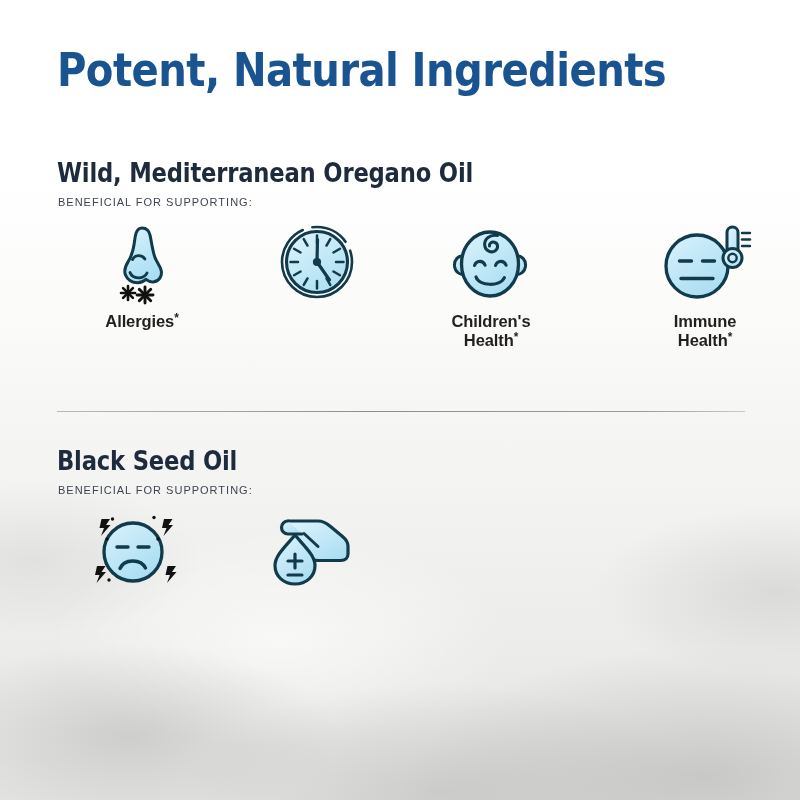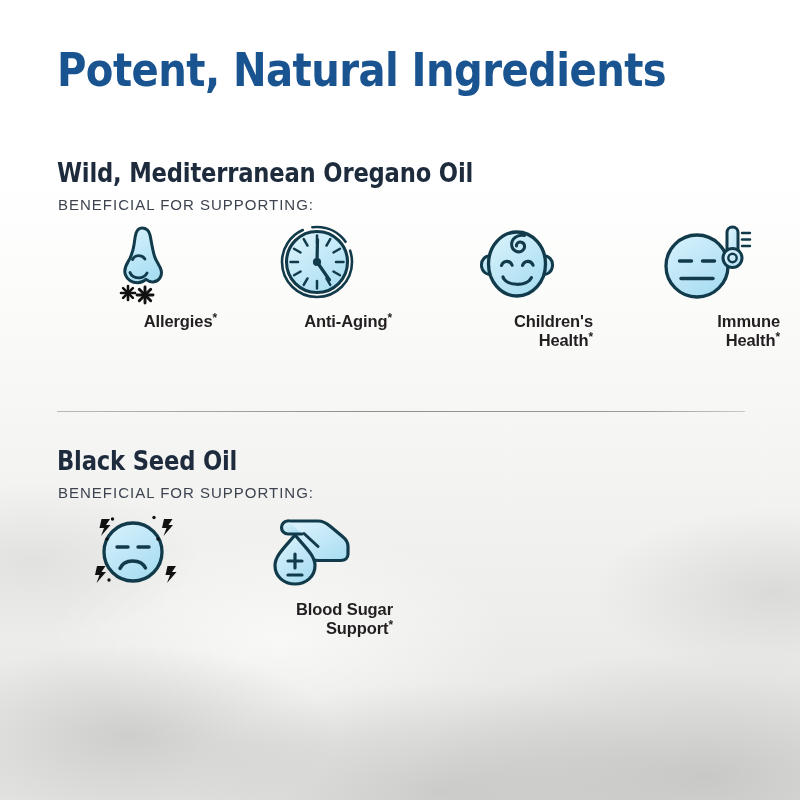--- a/index.html
+++ b/index.html
@@ -75,21 +75,21 @@
     font-family: "DejaVu Sans Condensed", "Liberation Sans Narrow", "Liberation Sans", sans-serif;
     transform: scaleX(0.97);
     transform-origin: left center;
     white-space: nowrap;
   }
   .section-subheading {
     position: absolute;
     left: 58px;
     top: 37px;
     margin: 0;
-    font-size: 15px;
+    font-size: 11px;
     line-height: 1;
     font-weight: 400;
     letter-spacing: 1.0px;
     color: #3d4450;
     white-space: nowrap;
   }
 
   #divider {
     position: absolute;
     left: 57px;
@@ -104,21 +104,21 @@
     position: absolute;
     top: 62px;
     left: 0;
     width: 800px;
     height: 140px;
   }
   .benefit {
     position: absolute;
     top: 0;
     width: 150px;
-    text-align: right;
+    text-align: center;
   }
   .benefit-icon {
     position: relative;
     height: 82px;
     width: 150px;
     display: block;
   }
   .benefit-icon svg { display: block; margin: 0 auto; overflow: visible; }
   .benefit-label {
     display: block;
@@ -132,21 +132,21 @@
   }
   .benefit-label sup {
     font-size: 0.72em;
     vertical-align: 0.42em;
     line-height: 0;
   }
 
   
   #benefit-allergies     { left: 67px; }
   #benefit-anti-aging    { left: 242px; }
-  #benefit-childrens     { left: 443px; }
+  #benefit-childrens     { left: 416px; }
   #benefit-immune        { left: 630px; }
 
   
   #benefit-stress        { left: 58px; }
   #benefit-blood-sugar   { left: 243px; }
 </style>
 </head>
 <body>
 
 <div id="page">
@@ -231,21 +231,20 @@
               <line x1="52.5" y1="56.45" x2="56.25" y2="62.95"></line>
               <line x1="20.05" y1="26.75" x2="26.55" y2="30.5"></line>
               <line x1="59.45" y1="49.5" x2="65.95" y2="53.25"></line>
             </g>
 
             <line x1="43" y1="40" x2="43.5" y2="17.5" stroke="#113a4a" stroke-width="3.2" stroke-linecap="round"></line>
             <line x1="43" y1="40" x2="55.5" y2="58" stroke="#113a4a" stroke-width="3.2" stroke-linecap="round"></line>
             <circle cx="43" cy="40" r="4.1" fill="#113a4a"></circle>
           </svg>
         </span>
-        <span class="benefit-label"><span>Anti-Aging</span><sup>*</sup></span>
       </div>
 
       <div class="benefit" id="benefit-childrens">
         <span class="benefit-icon">
           <svg width="92" height="82" viewBox="0 0 92 82" aria-hidden="true">
             <defs>
               <linearGradient id="gBaby" x1="0.1" y1="0" x2="0.8" y2="1">
                 <stop offset="0%" stop-color="#d9f2fc"></stop>
                 <stop offset="100%" stop-color="#a8ddf1"></stop>
               </linearGradient>
@@ -389,20 +388,18 @@
                      c0 -10 10 -18.5 20 -30.5 z" fill="url(#gDrop)" stroke="#113a4a" stroke-width="3.2" stroke-linejoin="round"></path>
 
             <g stroke="#113a4a" stroke-width="3.2" stroke-linecap="round">
               <line x1="27" y1="44" x2="27" y2="58"></line>
               <line x1="20" y1="51" x2="34" y2="51"></line>
 
               <line x1="20" y1="65" x2="34" y2="65"></line>
             </g>
           </svg>
         </span>
-        <span class="benefit-label"><span>Blood Sugar
-Support</span><sup>*</sup></span>
       </div>
 
     </div>
   </div>
 
 </div>
 
 </body></html>

